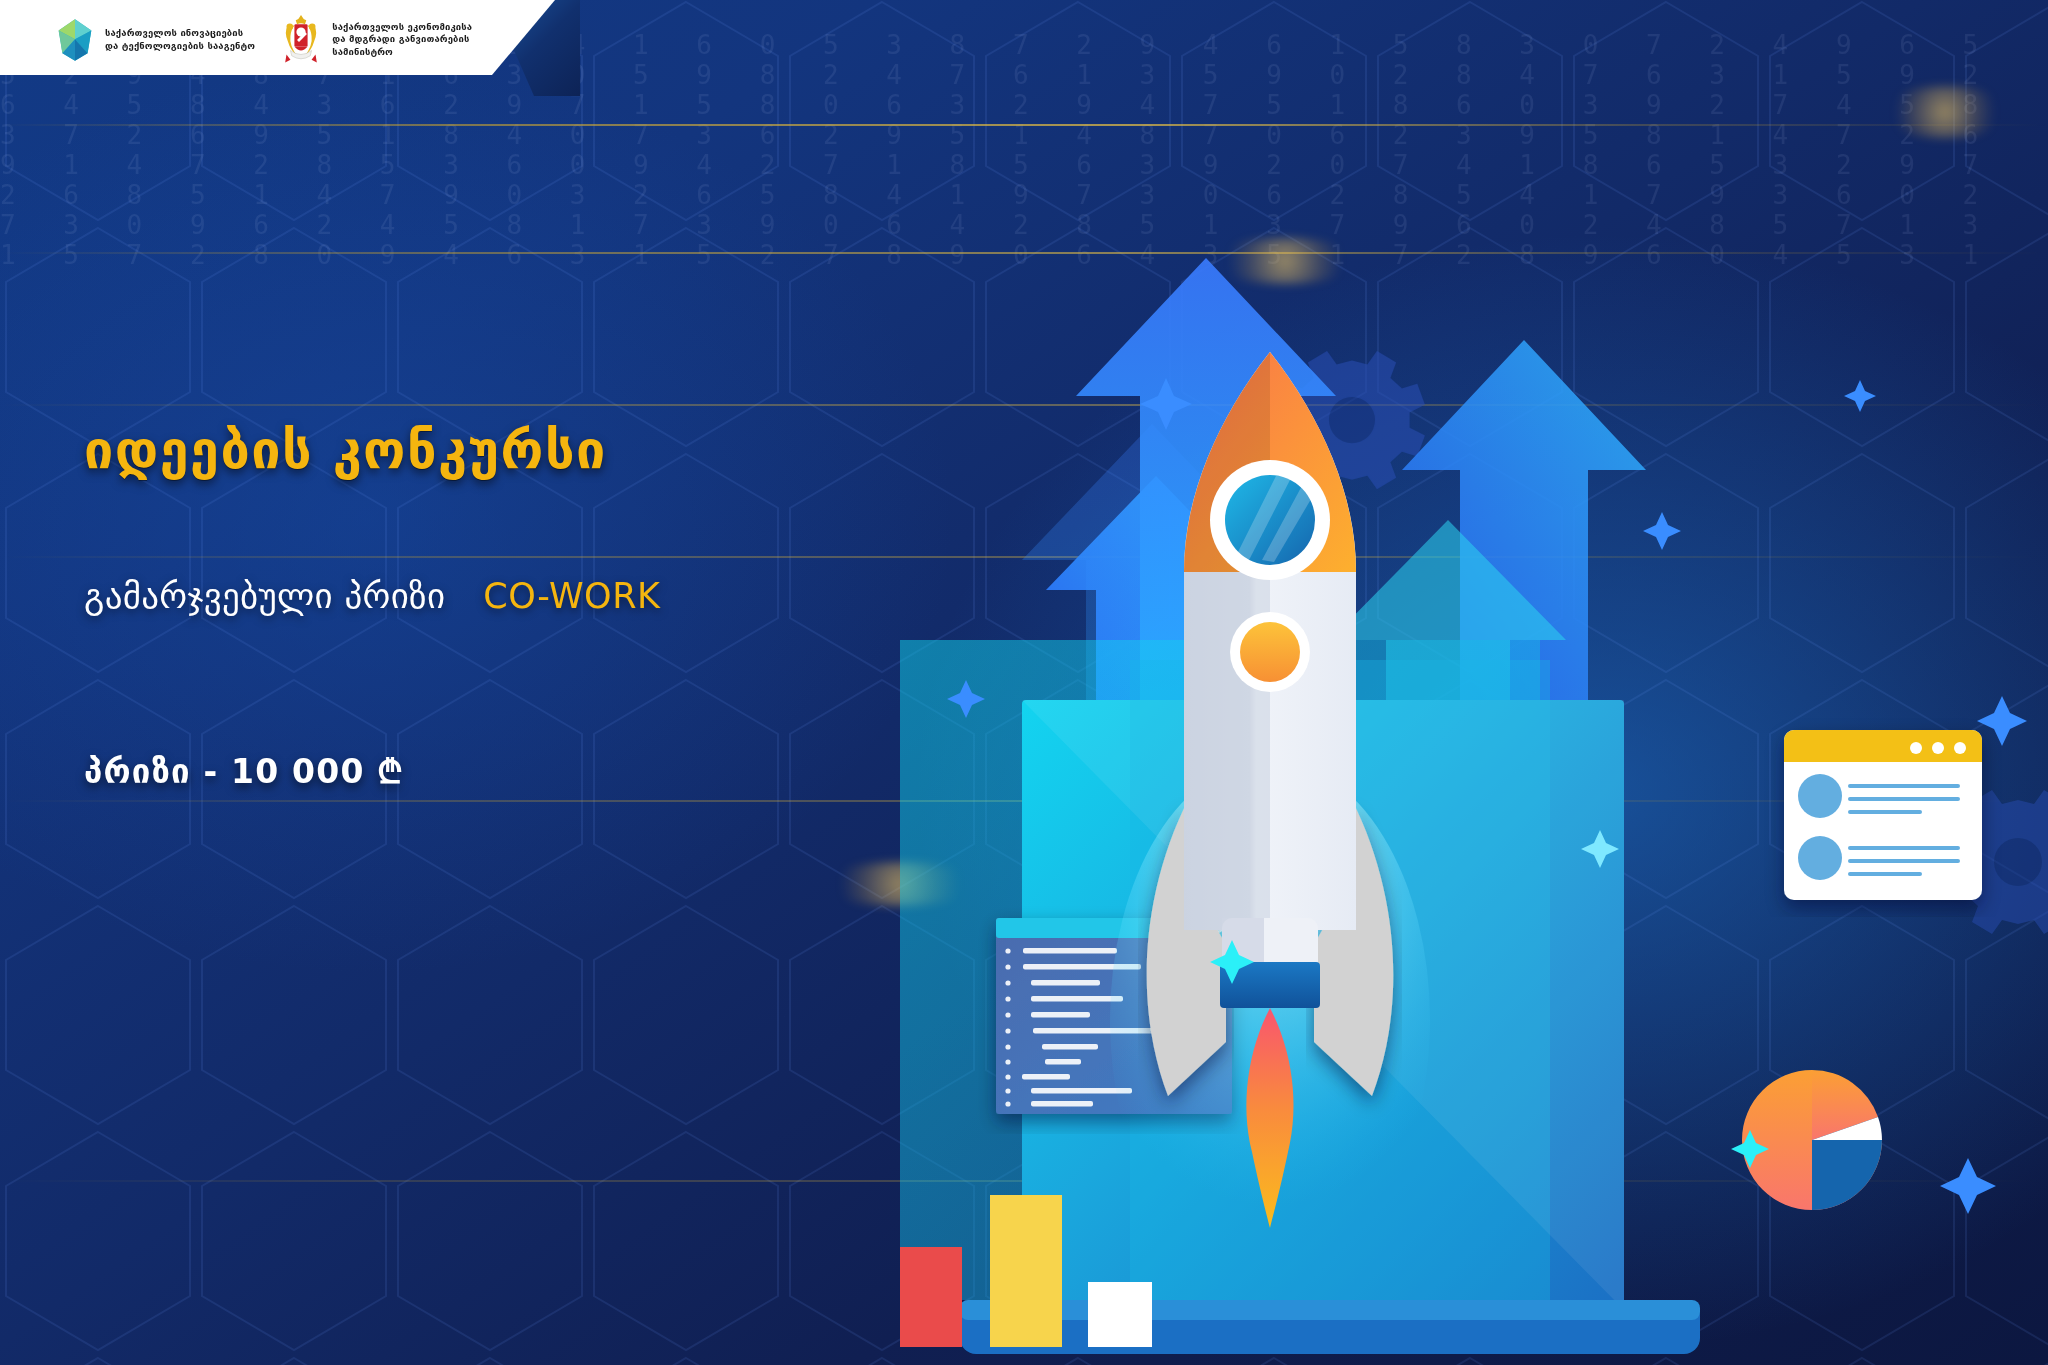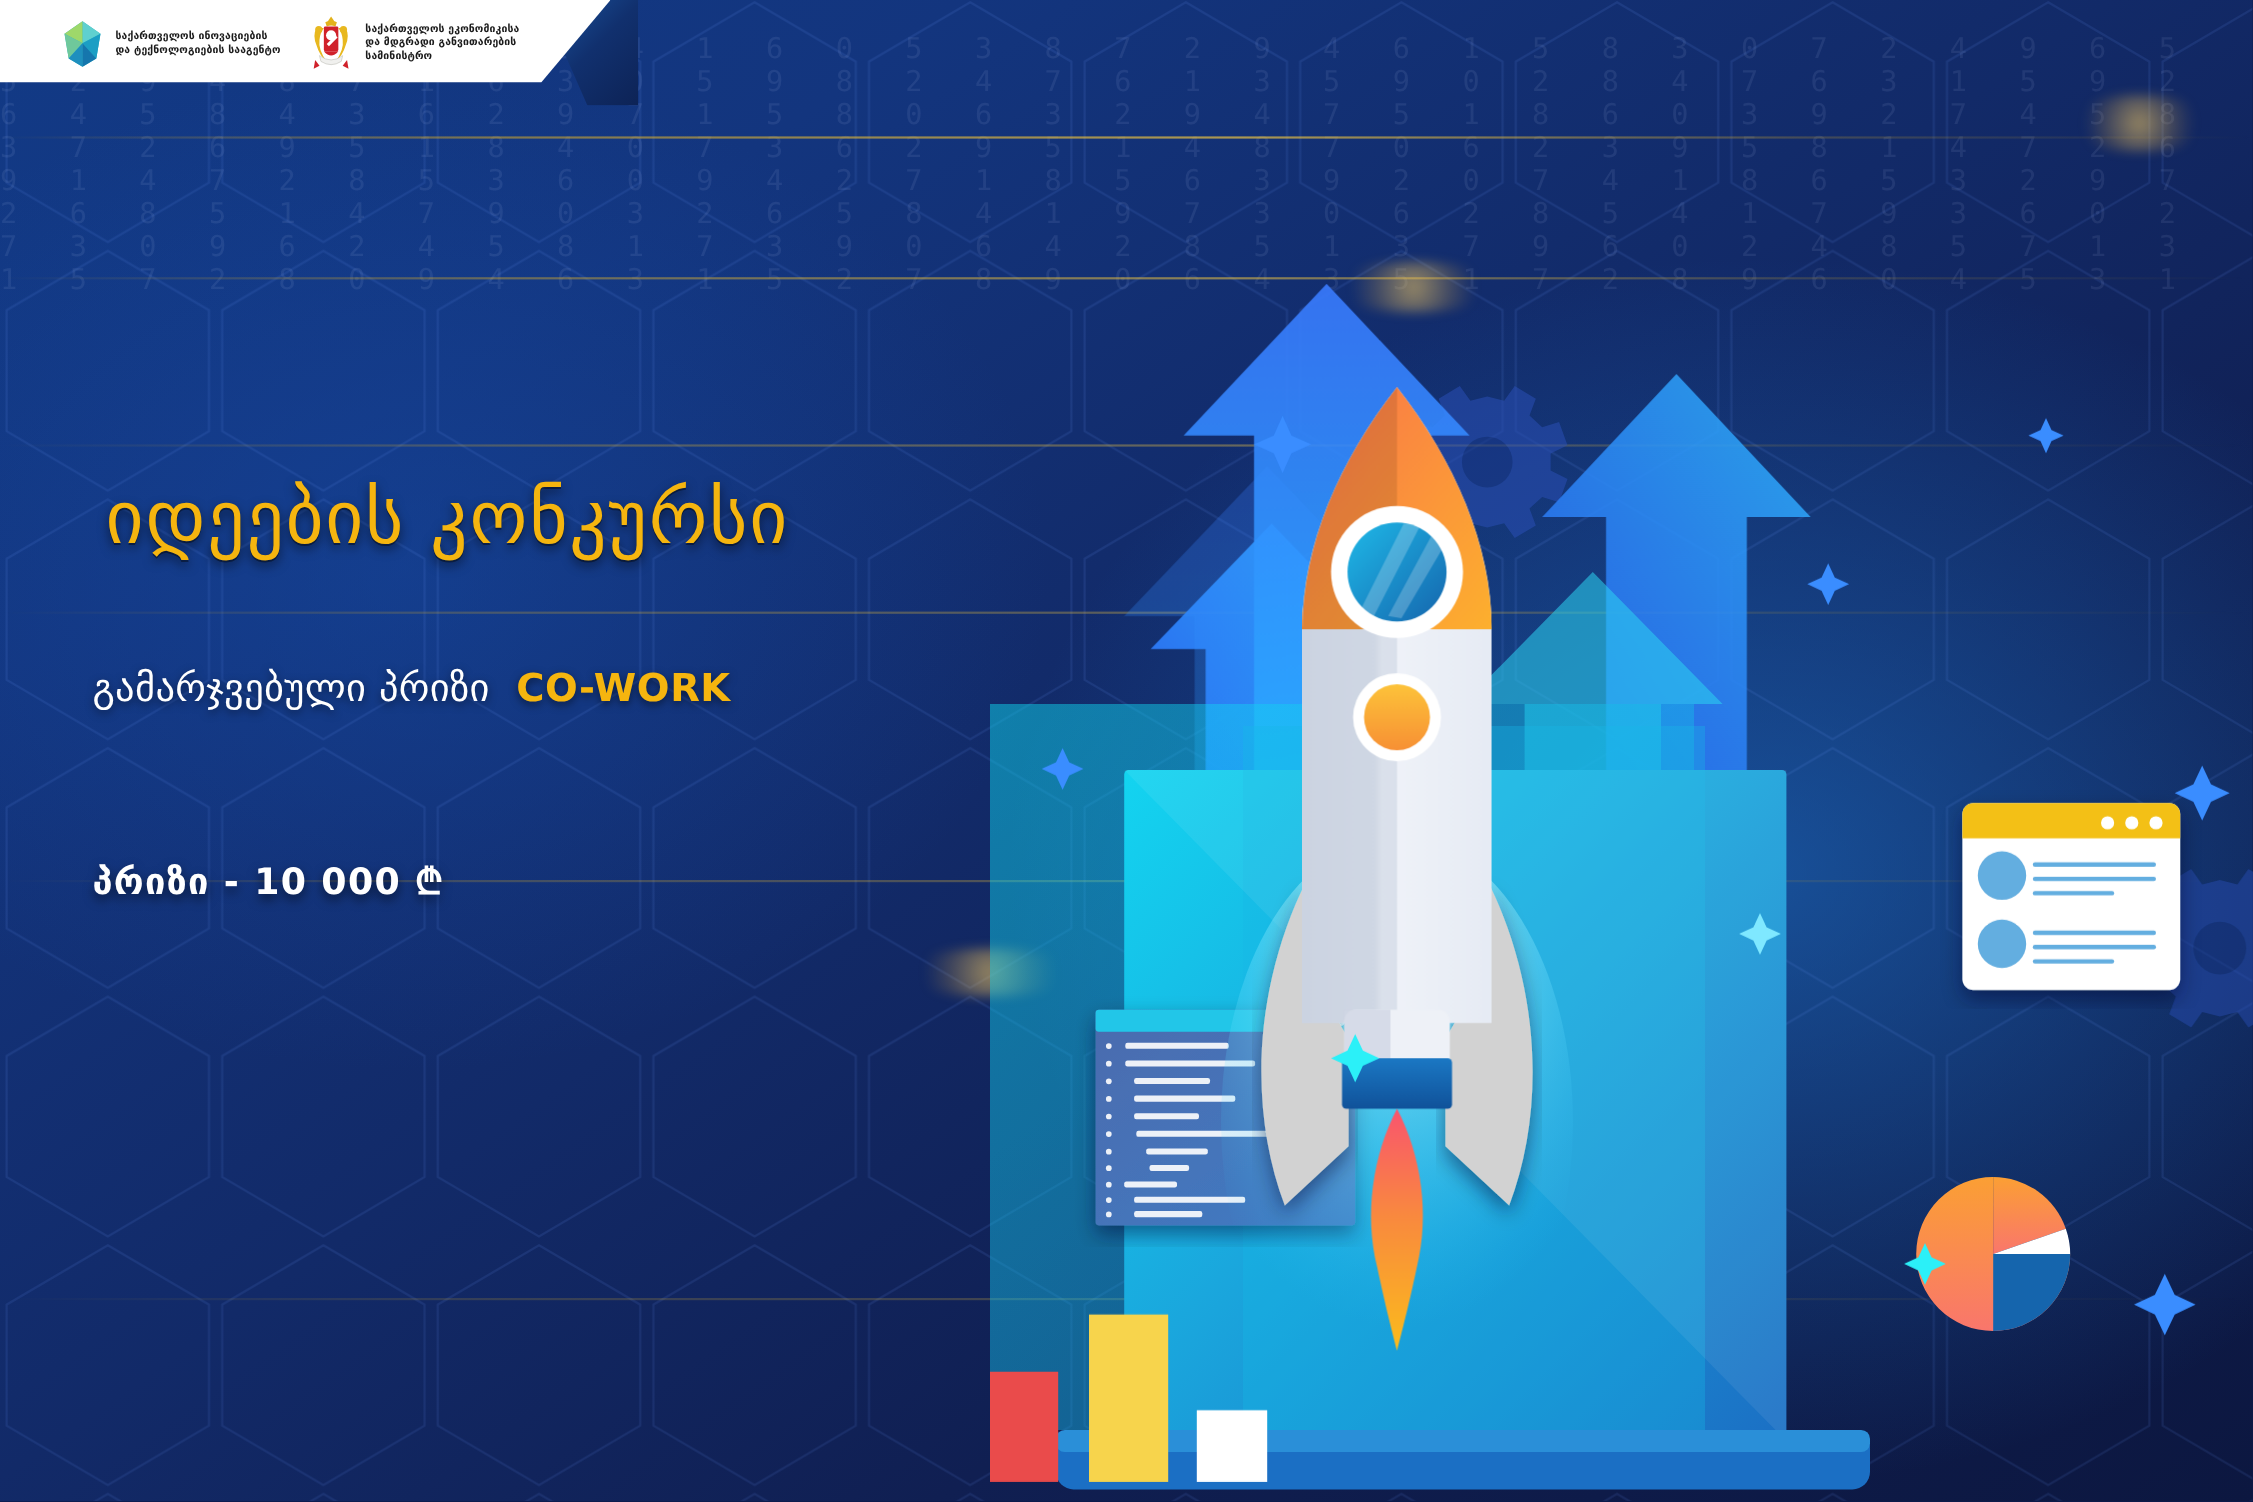--- a/index.html
+++ b/index.html
@@ -32,25 +32,25 @@
   .hdr-edge{position:absolute;left:470px;top:0;width:110px;height:96px;z-index:39;
     background:linear-gradient(135deg,#1d5fae 0%,#11306e 55%,#0d2356 100%);
     clip-path:polygon(22px 0,110px 0,110px 96px,64px 96px);}
   .logoblk{display:flex;align-items:center;gap:11px;}
   .logotext{font-size:9.5px;line-height:12.5px;color:#1b1b1b;font-weight:700;letter-spacing:.1px;white-space:pre-line;}
   .gem{width:38px;height:44px;flex:0 0 38px;}
   .emblem{width:40px;height:58px;flex:0 0 40px;}
 
   
   .copy{position:absolute;left:84px;top:420px;width:900px;z-index:30;}
-  .title{font-size:67px;font-weight:400;color:#f5b50f;letter-spacing:1.5px;
-    text-shadow:0 4px 10px rgba(0,0,0,.55),0 1px 0 rgba(0,0,0,.4);margin:12px;}
+  .title{font-size:52px;font-weight:700;color:#f5b50f;letter-spacing:1.5px;
+    text-shadow:0 4px 10px rgba(0,0,0,.55),0 1px 0 rgba(0,0,0,.4);margin:0;}
   .subline{margin-top:96px;font-size:35px;color:#ffffff;letter-spacing:.3px;
     text-shadow:0 3px 8px rgba(0,0,0,.5);}
-  .subline .brand{color:#f5b50f;font-weight:700;margin-left:24px;letter-spacing:.5px;}
+  .subline .brand{color:#f5b50f;font-weight:400;margin-left:38px;letter-spacing:.5px;}
   .prize{margin-top:132px;font-size:33px;font-weight:700;color:#ffffff;letter-spacing:1.2px;
     text-shadow:0 4px 10px rgba(0,0,0,.55);}
 
   
   .art{position:absolute;left:900px;top:0;width:1148px;height:1365px;z-index:20;}
   .art svg{display:block;width:100%;height:100%;}
 </style>
 </head>
 <body>
 

